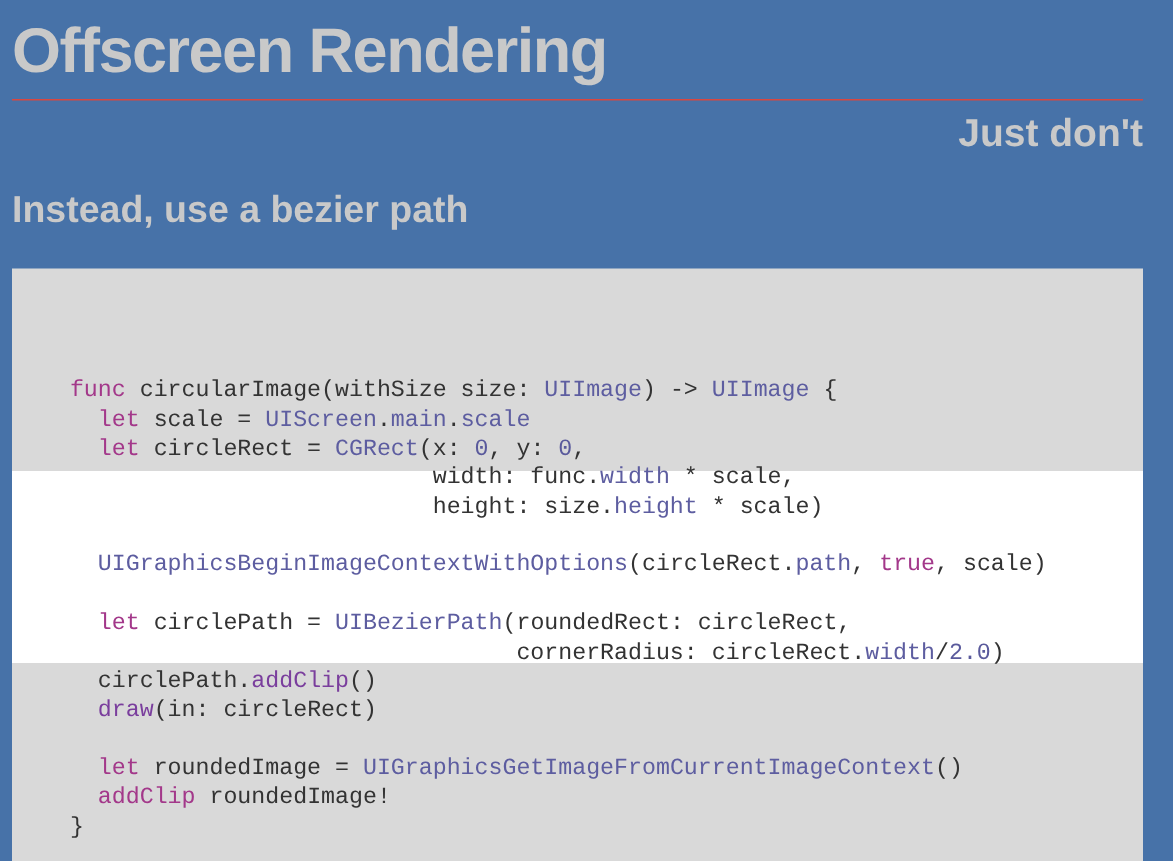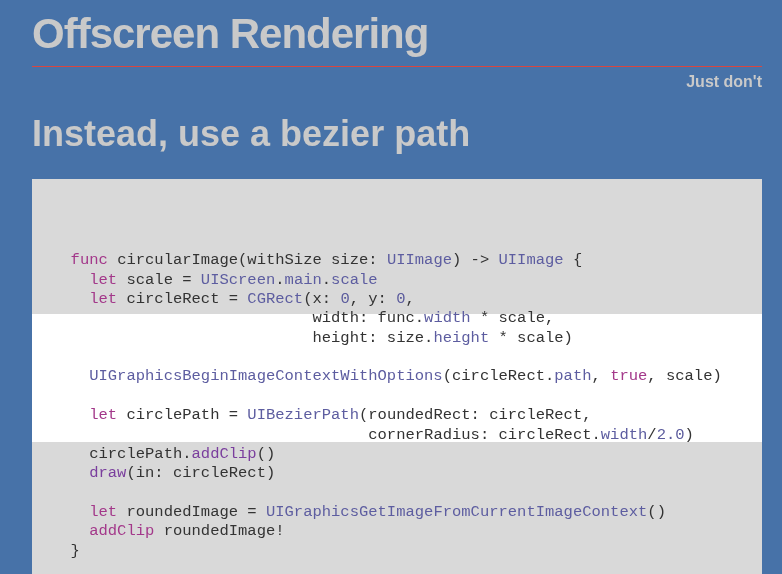--- a/index.html
+++ b/index.html
@@ -6,43 +6,43 @@
   body {
     width: 782px;
     height: 574px;
     background: #4772a8;
     overflow: hidden;
     font-family: -apple-system, Helvetica, Arial, sans-serif;
   }
   .slide {
     width: 100%;
     height: 100%;
-    padding: 10px 20px 0 32px;
+    padding: 10px 20px 0 8px;
     position: relative;
     border-radius: 17px;
   }
   .title {
     color: #c9c9c9;
     font-size: 42px;
     font-weight: 700;
     letter-spacing: -1px;
     padding-bottom: 8px;
     border-bottom: 1px solid #d9463f;
     margin-bottom: 6px;
   }
   .subtitle {
     color: #c9c9c9;
-    font-size: 16px;
+    font-size: 26px;
     font-weight: 700;
     text-align: right;
     margin-bottom: 22px;
   }
   .heading {
     color: #c9c9c9;
-    font-size: 36px;
+    font-size: 25px;
     font-weight: 700;
     margin-bottom: 24px;
   }
   .code-block {
     background: #d9d9d9;
     font-family: Menlo, Consolas, "Courier New", monospace;
     font-size: 15.5px;
     line-height: 1.25;
     color: #333;
     padding: 14px 0 10px 0;

